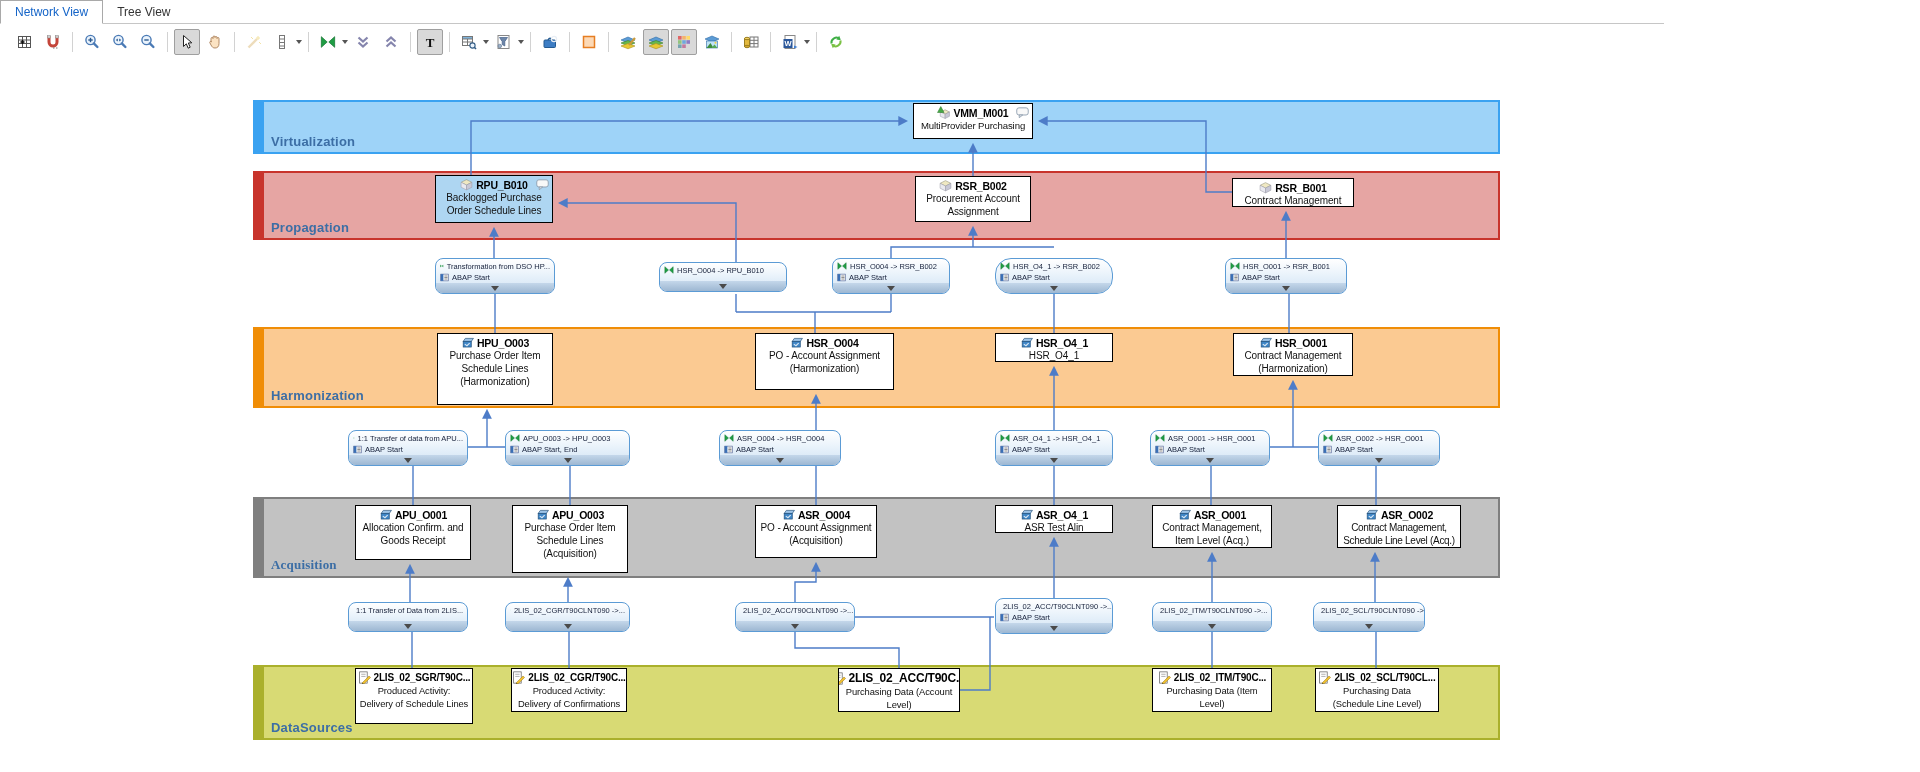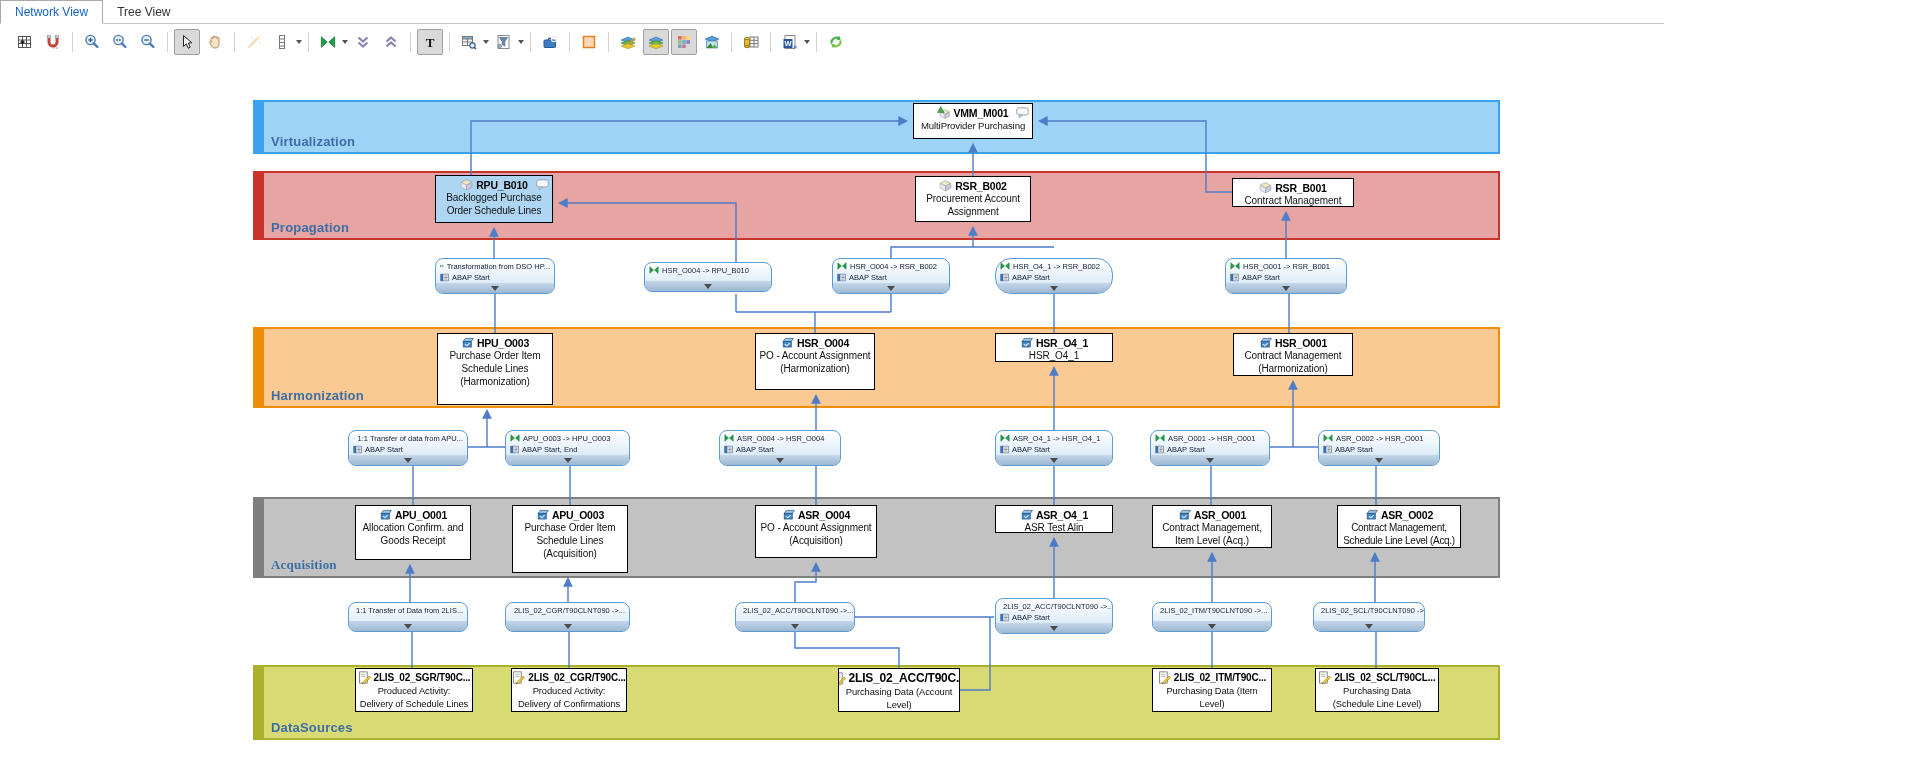--- a/index.html
+++ b/index.html
@@ -432,21 +432,21 @@
           <svg class="nicon" width="13" height="13" viewBox="0 0 12 12">
             <use href="#ic-dso"></use>
           </svg>
           <span>HPU_O003</span>
         </div>
       <div class="idesc">Purchase Order Item
 Schedule Lines
 (Harmonization)</div>
     </div>
 
-    <div class="inode" style="left:755px;top:276px;width:120px;height:57px;">
+    <div class="inode" style="left:755px;top:276px;width:139px;height:57px;">
       <div class="ihead">
           <svg class="nicon" width="13" height="13" viewBox="0 0 12 12">
             <use href="#ic-dso"></use>
           </svg>
           <span>HSR_O004</span>
         </div>
       <div class="idesc">PO - Account Assignment
 (Harmonization)</div>
     </div>
 
@@ -530,21 +530,21 @@
       <div class="ihead">
           <svg class="nicon" width="13" height="13" viewBox="0 0 12 12">
             <use href="#ic-dso"></use>
           </svg>
           <span>ASR_O002</span>
         </div>
       <div class="idesc" style="letter-spacing:-.3px;">Contract Management,
 Schedule Line Level (Acq.)</div>
     </div>
 
-    <div class="inode" style="left:355px;top:611px;width:118px;height:44px;">
+    <div class="inode" style="left:355px;top:611px;width:118px;height:56px;">
       <div class="ihead" style="font-size:10px;">
           <svg class="nicon" width="13" height="13" viewBox="0 0 12 12">
             <use href="#ic-ds"></use>
           </svg>
           <span>2LIS_02_SGR/T90C...</span>
         </div>
       <div class="idesc" style="font-size:9.4px;">Produced Activity:
 Delivery of Schedule Lines</div>
     </div>
 
@@ -602,21 +602,21 @@
       <div class="tline">
           <svg width="9" height="9" viewBox="0 0 12 12">
             <use href="#ic-abap"></use>
           </svg>
           <span>ABAP Start</span>
         </div>
       <div class="tstrip">
           <div class="tri"></div>
         </div>
     </div>
-    <div class="tnode" style="left:644px;top:205px;width:128px;height:30px;">
+    <div class="tnode" style="left:659px;top:205px;width:128px;height:30px;">
       <div class="tline">
           <svg width="10" height="10" viewBox="0 0 12 12">
             <use href="#ic-xform"></use>
           </svg>
           <span>HSR_O004 -&gt; RPU_B010</span>
         </div>
       <div class="tstrip">
           <div class="tri"></div>
         </div>
     </div>

